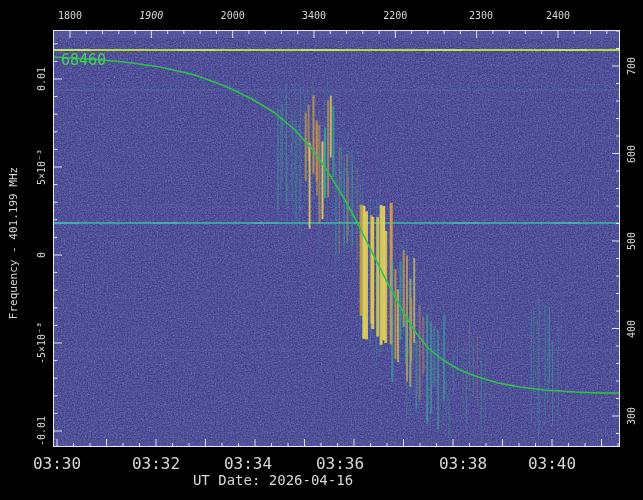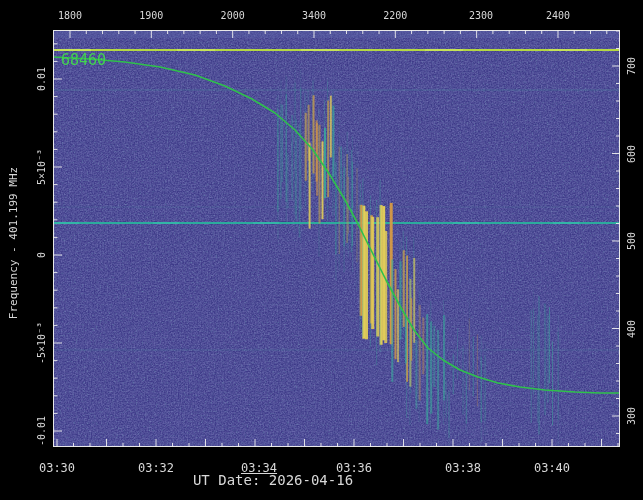--- a/index.html
+++ b/index.html
@@ -2,21 +2,21 @@
 <html><head>
 <meta charset="utf-8">
 <style>
   html,body{margin:0;padding:0;background:#000;}
   #stage{position:relative;width:643px;height:500px;background:#000;overflow:hidden;
          font-family:"DejaVu Sans Mono","Liberation Mono",monospace;}
   #plot-svg{position:absolute;left:0;top:0;}
   .ax-label{position:absolute;color:#d8d8d8;white-space:nowrap;
             font-family:"DejaVu Sans Mono","Liberation Mono",monospace;}
   .top-lab{font-size:10px;}
-  .bot-lab{font-size:12px;margin-top:7px;}
+  .bot-lab{font-size:16px;}
   .left-lab,.right-lab{font-size:10px;}
   .rot{transform:translate(-50%,-50%) rotate(-90deg);}
   .ctr{transform:translate(-50%,0);}
   #y-title{position:absolute;font-size:11px;color:#d8d8d8;white-space:nowrap;
            transform:translate(-50%,-50%) rotate(-90deg);}
   #footer{position:absolute;font-size:14px;color:#d8d8d8;white-space:nowrap;
           transform:translate(-50%,0);}
   #sat-annotation{position:absolute;font-size:15px;color:#41d44f;letter-spacing:0px;}
 </style>
 </head>
@@ -308,30 +308,30 @@
         <line x1="620" y1="48.5" x2="616" y2="48.5" stroke="#f0f0f0" stroke-width="1" opacity="0.9"></line>
         <line x1="620" y1="31" x2="616" y2="31" stroke="#f0f0f0" stroke-width="1" opacity="0.9"></line>
       </g>
   </svg>
 
   <div id="y-title" style="left:13px;top:243px;">Frequency - 401.199 MHz</div>
   <div id="footer" style="left:273px;top:472px;">UT Date: 2026-04-16</div>
   <div id="sat-annotation" style="left:61px;top:51px;">68460</div>
   <div id="labels-holder">
       <div class="ax-label top-lab ctr" style="left: 70px; top: 10px;">1800</div>
-      <div class="ax-label top-lab ctr" style="left: 151.33px; top: 10px;">1900</div>
+      <div class="ax-label top-lab ctr" style="left: 151.33px; top: 10px; font-style: italic;">1900</div>
       <div class="ax-label top-lab ctr" style="left: 232.66px; top: 10px;">2000</div>
       <div class="ax-label top-lab ctr" style="left: 313.99px; top: 10px;">3400</div>
       <div class="ax-label top-lab ctr" style="left: 395.32px; top: 10px;">2200</div>
       <div class="ax-label top-lab ctr" style="left: 481px; top: 10px;">2300</div>
       <div class="ax-label top-lab ctr" style="left: 557.98px; top: 10px;">2400</div>
       <div class="ax-label bot-lab ctr" style="left: 57px; top: 454px;">03:30</div>
       <div class="ax-label bot-lab ctr" style="left: 156px; top: 454px; text-align: center;">03:32</div>
-      <div class="ax-label bot-lab ctr" style="left: 259px; top: 454px; text-decoration: underline;">03:34</div>
-      <div class="ax-label bot-lab ctr" style="left: 354px; top: 454px;">03:36</div>
+      <div class="ax-label bot-lab ctr" style="left: 248px; top: 454px;">03:34</div>
+      <div class="ax-label bot-lab ctr" style="left: 340px; top: 454px;">03:36</div>
       <div class="ax-label bot-lab ctr" style="left: 463px; top: 454px;">03:38</div>
       <div class="ax-label bot-lab ctr" style="left: 552px; top: 454px;">03:40</div>
       <div class="ax-label left-lab rot" style="left: 41px; top: 79px;">0.01</div>
       <div class="ax-label left-lab rot" style="left: 41px; top: 167px;">5×10⁻³</div>
       <div class="ax-label left-lab rot" style="left: 41px; top: 255px;">0</div>
       <div class="ax-label left-lab rot" style="left: 41px; top: 343px;">-5×10⁻³</div>
       <div class="ax-label left-lab rot" style="left: 41px; top: 431px;">-0.01</div>
       <div class="ax-label right-lab rot" style="left: 631px; top: 66px;">700</div>
       <div class="ax-label right-lab rot" style="left: 631px; top: 153.5px;">600</div>
       <div class="ax-label right-lab rot" style="left: 631px; top: 241px;">500</div>

